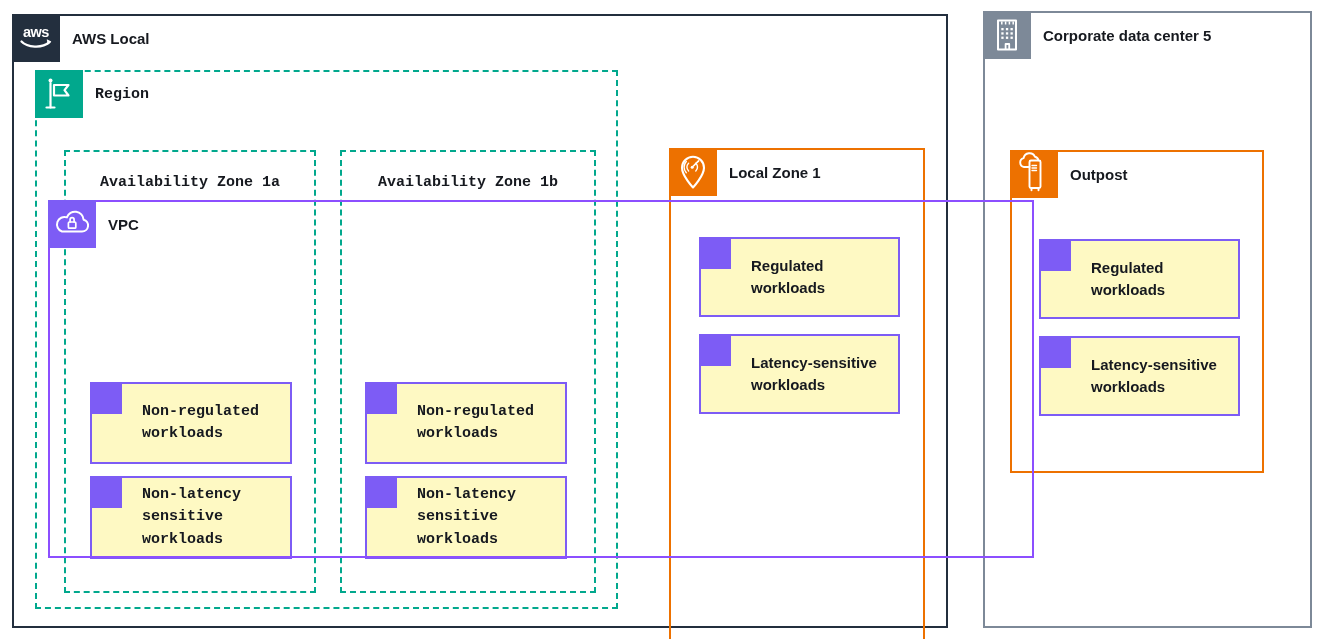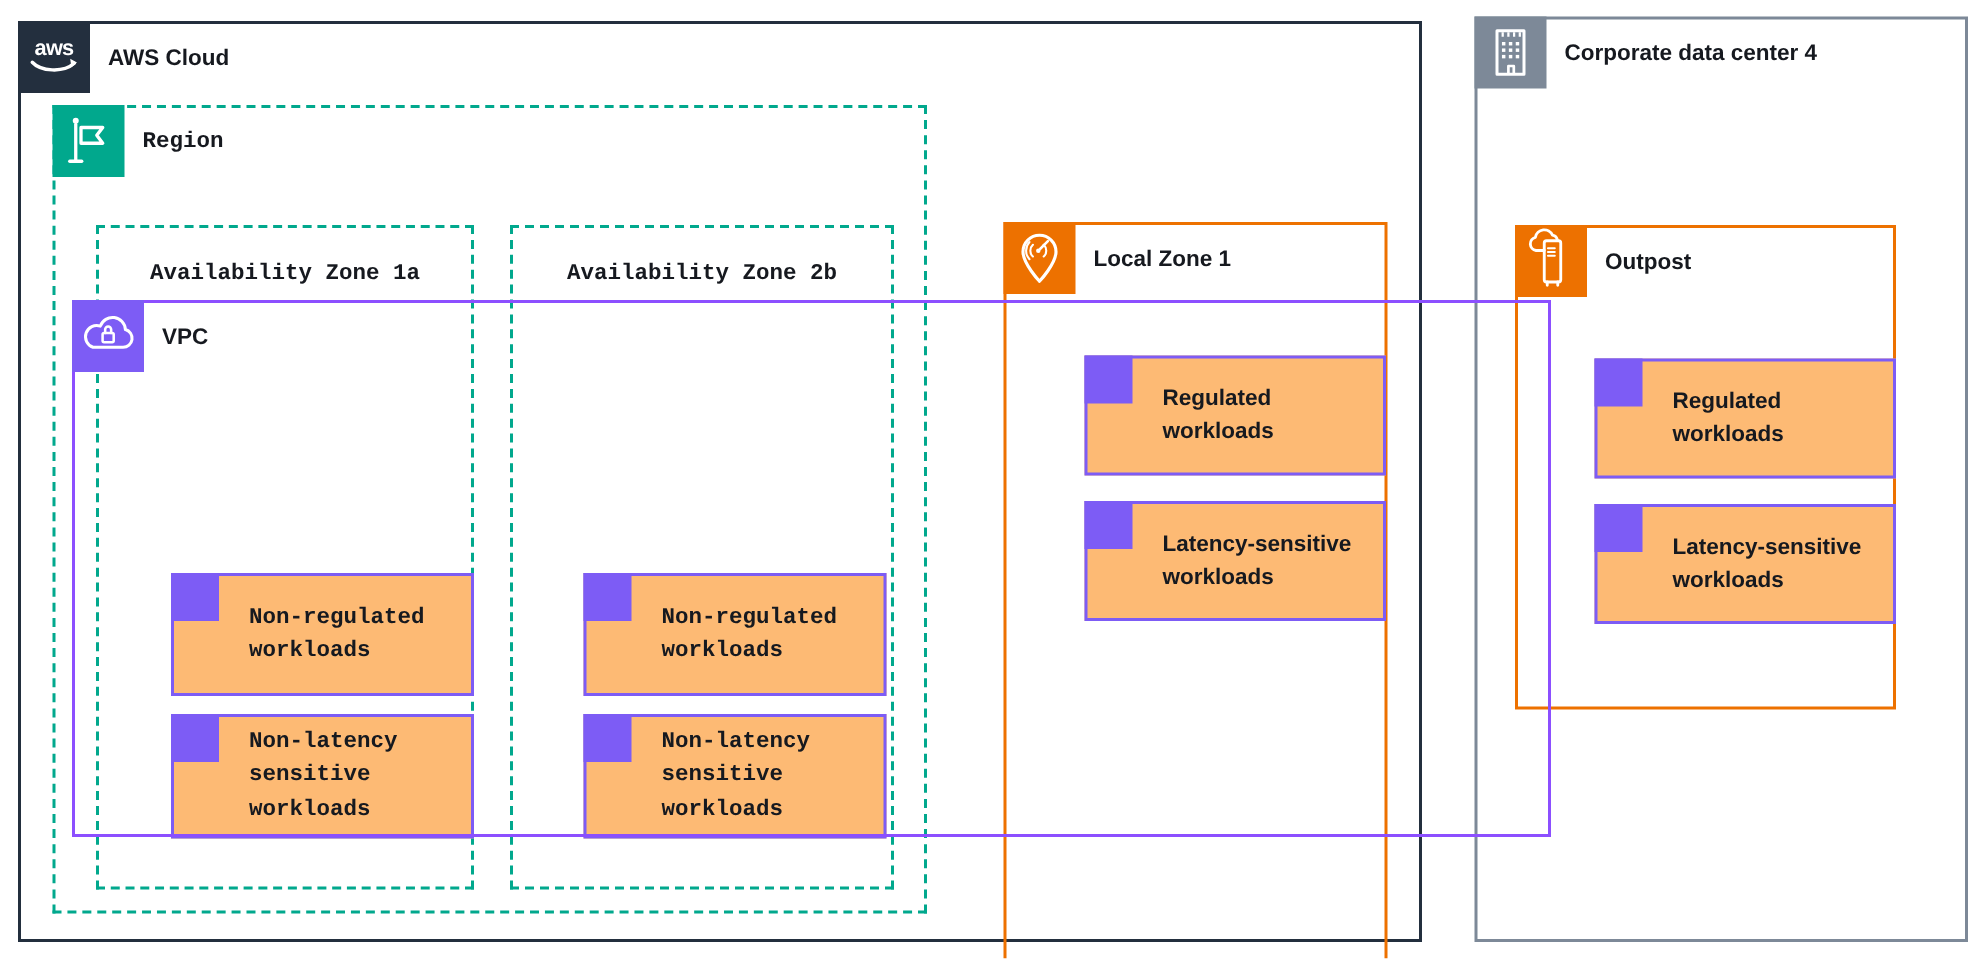--- a/index.html
+++ b/index.html
@@ -14,40 +14,40 @@
   .gicon{position:absolute;top:-2px;left:-2px;width:48px;height:48px;display:flex;align-items:center;justify-content:center;}
   .gicon svg{width:48px;height:48px;display:block;}
   .ic-dark{background:var(--c-dark_navy,#232F3E);}
   .ic-teal{background:var(--c-teal,#01A88D);}
   .ic-orange{background:var(--c-orange,#ED7100);}
   .ic-purple{background:var(--c-purple_fill,#7D5CF5);}
   .ic-gray{background:var(--c-gray,#7D8998);}
   .glabel{position:absolute;top:-2px;left:58px;height:48px;display:flex;align-items:center;
           font-size:15px;font-weight:700;white-space:nowrap;}
   .azlabel{position:absolute;top:22px;left:0;right:0;text-align:center;font-size:15px;font-weight:700;}
-  .workload{position:absolute;box-sizing:border-box;background:#fdba74;border:2px solid var(--c-purple_fill,#7D5CF5);margin-left:24px;}
+  .workload{position:absolute;box-sizing:border-box;background:#fef9c3;border:2px solid var(--c-purple_fill,#7D5CF5);}
   .wl-corner{position:absolute;top:-2px;left:-2px;width:32px;height:32px;background:var(--c-purple_fill,#7D5CF5);}
   .wl-label{position:absolute;top:0;bottom:0;left:50px;right:6px;display:flex;align-items:center;
             font-size:15px;font-weight:700;line-height:1.5;}
   .z1{z-index:1}.z2{z-index:2}.z10{z-index:10}
 </style>
 </head>
 <body>
 
 <div class="canvas">
 
   <div class="box b-dark z1" style="left:12px;top:14px;width:936px;height:614px;">
     <div class="gicon ic-dark">
       <svg viewBox="0 0 48 48">
         <text x="24" y="22.5" text-anchor="middle" font-family="Liberation Sans, sans-serif" font-size="14.5" font-weight="bold" fill="#fff" letter-spacing="-0.5">aws</text>
         <path d="M9.5 27.5 C15 33.5 30 34.8 37.5 28.2" fill="none" stroke="#fff" stroke-width="2.3" stroke-linecap="round"></path>
         <path d="M34.8 25.2 L39.3 27.6 L35.6 30.9 Z" fill="#fff"></path>
       </svg>
     </div>
-    <div class="glabel">AWS Cloud</div>
+    <div class="glabel">AWS Local</div>
   </div>
 
   <div class="box b-teal-dash z2" style="left:35px;top:70px;width:583px;height:539px;font-family:Liberation Mono, monospace;">
     <div class="gicon ic-teal">
       <svg viewBox="0 0 48 48" stroke="#fff" fill="none" stroke-width="2.2" stroke-linecap="round" stroke-linejoin="round">
         <circle cx="15.5" cy="10.5" r="2" fill="#fff" stroke="none"></circle>
         <path d="M15.5 13 V37.5"></path>
         <path d="M11.5 37.5 H19.5"></path>
         <path d="M19 15 H33.5 L29.5 20.2 L33.5 25.5 H19 Z"></path>
       </svg>
@@ -60,21 +60,21 @@
         <div class="wl-corner"></div>
         <div class="wl-label">Non-regulated workloads</div>
       </div>
       <div class="workload" style="left:24px;top:324px;width:202px;height:83px;">
         <div class="wl-corner"></div>
         <div class="wl-label">Non-latency sensitive workloads</div>
       </div>
     </div>
 
     <div class="box b-teal-dash" style="left:303px;top:78px;width:256px;height:443px;">
-      <div class="azlabel">Availability Zone 2b</div>
+      <div class="azlabel">Availability Zone 1b</div>
       <div class="workload" style="left:23px;top:230px;width:202px;height:82px;">
         <div class="wl-corner"></div>
         <div class="wl-label">Non-regulated workloads</div>
       </div>
       <div class="workload" style="left:23px;top:324px;width:202px;height:83px;">
         <div class="wl-corner"></div>
         <div class="wl-label">Non-latency sensitive workloads</div>
       </div>
     </div>
   </div>
@@ -113,21 +113,21 @@
           <rect x="18.3" y="21.3" width="2.3" height="2.3"></rect>
             <rect x="22.9" y="21.3" width="2.3" height="2.3"></rect>
             <rect x="27.5" y="21.3" width="2.3" height="2.3"></rect>
           <rect x="18.3" y="25.6" width="2.3" height="2.3"></rect>
             <rect x="22.9" y="25.6" width="2.3" height="2.3"></rect>
             <rect x="27.5" y="25.6" width="2.3" height="2.3"></rect>
         </g>
         <path d="M22.6 38.5 v-5.5 h3.6 v5.5" stroke-width="1.8"></path>
       </svg>
     </div>
-    <div class="glabel">Corporate data center 4</div>
+    <div class="glabel">Corporate data center 5</div>
 
     <div class="box b-orange" style="left:25px;top:137px;width:254px;height:323px;">
       <div class="gicon ic-orange">
         <svg viewBox="0 0 48 48" stroke="#fff" fill="none" stroke-width="1.9" stroke-linecap="round" stroke-linejoin="round">
           <path d="M19.5 17 H14 A4.5 4.5 0 0 1 13.6 8.2 A6 6 0 0 1 25 6.8 A4.2 4.2 0 0 1 28.3 10.2"></path>
           <rect x="19.5" y="10.5" width="11" height="27.5" rx="1.5"></rect>
           <path d="M22 15.5 h4.5 M22 18 h4.5 M22 20.5 h4.5" stroke-width="1.4"></path>
           <path d="M21.5 38 v2.2 M28.5 38 v2.2"></path>
         </svg>
       </div>

